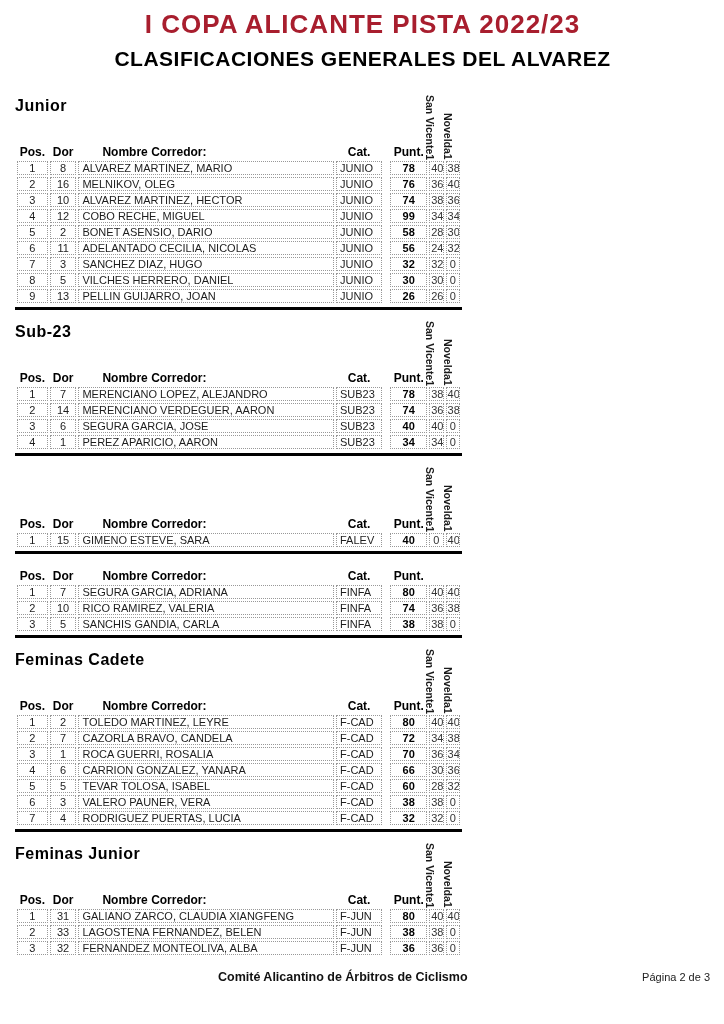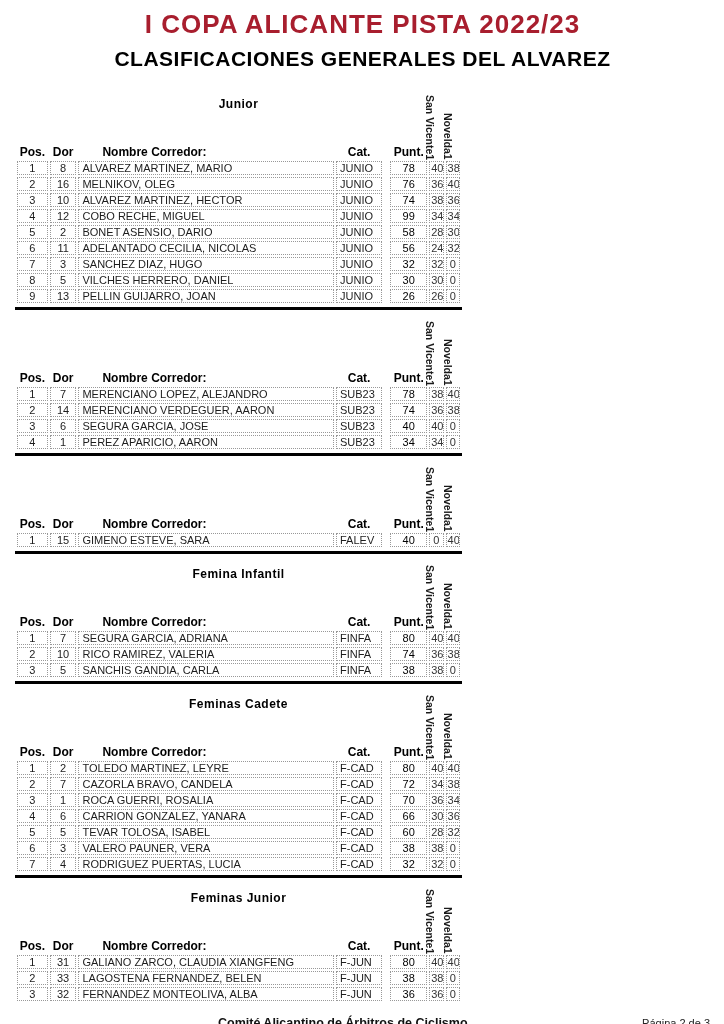--- a/index.html
+++ b/index.html
@@ -26,22 +26,21 @@
     letter-spacing: 0.5px;
     margin-top: 7px;
     color: #000;
   }
 
   .sections { margin-top: 26px; width: 447px; }
 
   .section { margin-bottom: 13px; }
   .head-area { position: relative; height: 46px; width: 447px; }
   .sec-title {
-    text-align: center;
-    font-size: 12px;
+    font-size: 16px;
     font-weight: bold;
     letter-spacing: 0.5px;
     padding-top: 0;
   }
   .rot {
     position: absolute;
     bottom: -17px;
     writing-mode: vertical-rl;
     font-size: 10.5px;
     font-weight: bold;
@@ -84,21 +83,21 @@
     font-size: 11px;
     line-height: 12px;
     height: 13px;
     padding: 0 1px;
     text-align: center;
     color: #1c1c1c;
     white-space: nowrap;
     overflow: hidden;
   }
   .results td.t-name, .results td.t-cat { text-align: left; padding-left: 3px; }
-  .results td.t-punt { font-weight: normal; color: #000; }
+  .results td.t-punt { font-weight: bold; color: #000; }
   .results td.t-e1, .results td.t-e2 { color: #333; }
   .results td.t-spacer { border: none; }
 
   .divider { height: 3px; background: #000; margin-top: 2px; width: 447px; }
   .section:last-child .divider { display: none; }
 
   .footer {
     display: flex;
     align-items: baseline;
     margin-top: 3px;
@@ -243,20 +242,21 @@
     <td class="t-e1">26</td>
     <td class="t-e2">0</td>
   </tr>
 </tbody>
     </table>
     <div class="divider"></div>
   </div>
 
   <div class="section">
     <div class="head-area">
+      <h3 class="sec-title">Sub-23</h3>
       <span class="rot rot-sv">San Vicente1</span>
       <span class="rot rot-nov">Novelda1</span>
     </div>
     <table class="results">
       <colgroup>
         <col class="c-pos">
             <col class="c-dor">
             <col class="c-name">
             <col class="c-cat">
         <col class="c-spacer">
@@ -363,25 +363,20 @@
     <td class="t-punt">40</td>
     <td class="t-e1">0</td>
     <td class="t-e2">40</td>
   </tr>
 </tbody>
     </table>
     <div class="divider"></div>
   </div>
 
   <div class="section">
-    <div class="head-area">
-      <h3 class="sec-title">Femina Infantil</h3>
-      <span class="rot rot-sv">San Vicente1</span>
-      <span class="rot rot-nov">Novelda1</span>
-    </div>
     <table class="results">
       <colgroup>
         <col class="c-pos">
             <col class="c-dor">
             <col class="c-name">
             <col class="c-cat">
         <col class="c-spacer">
             <col class="c-punt">
             <col class="c-e1">
             <col class="c-e2">

